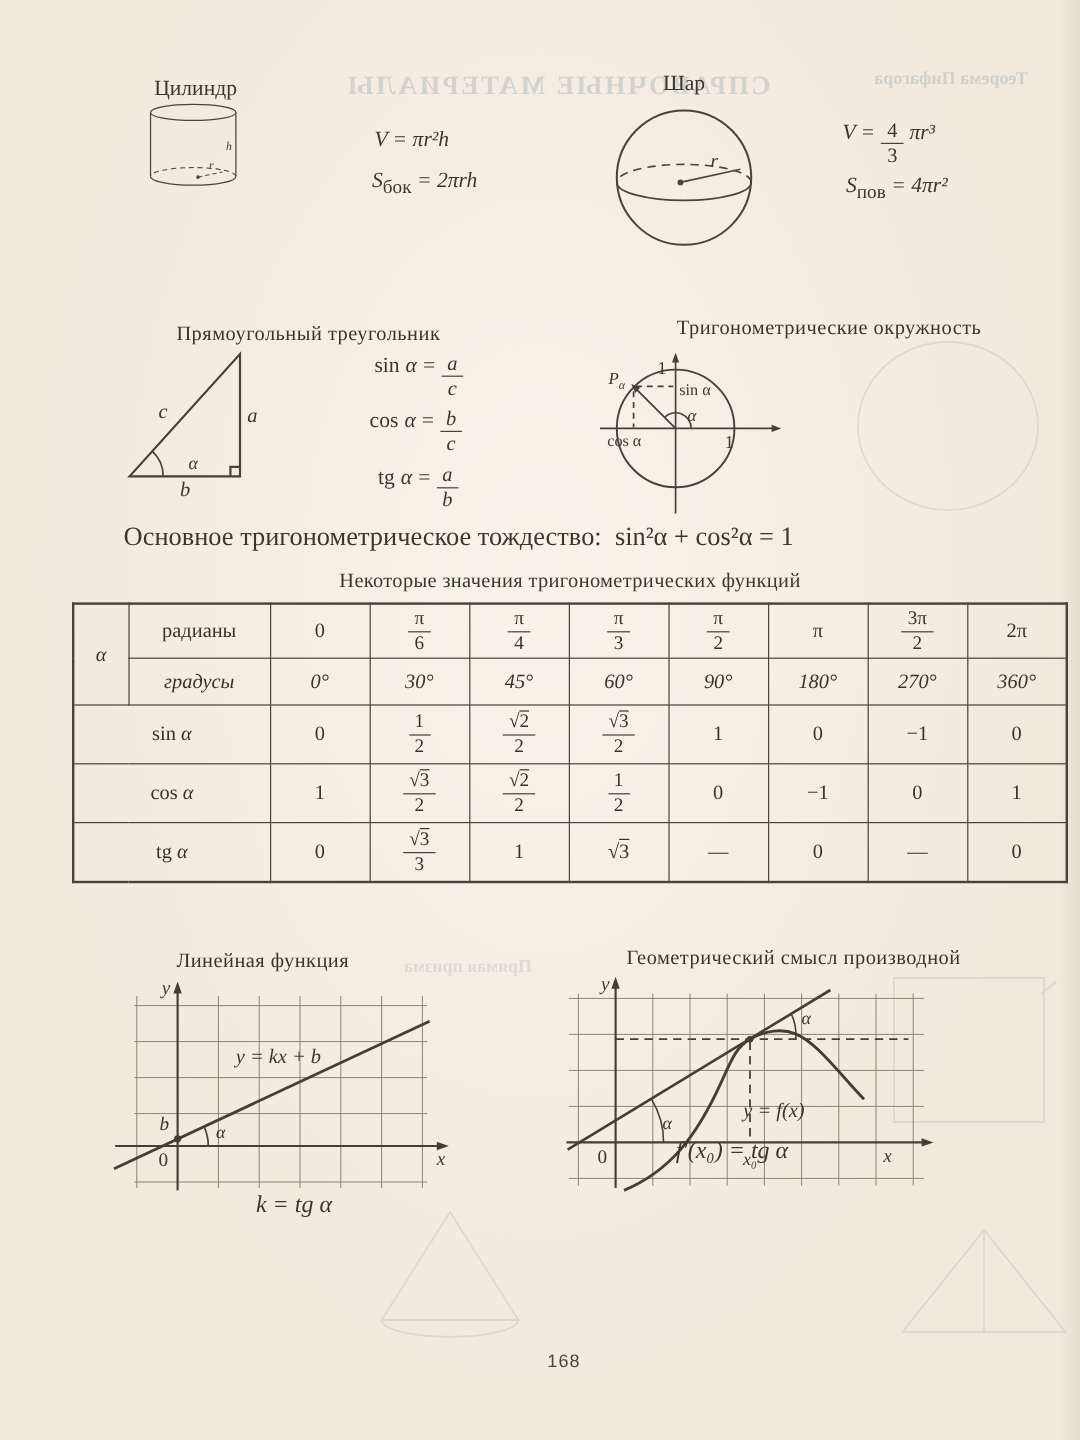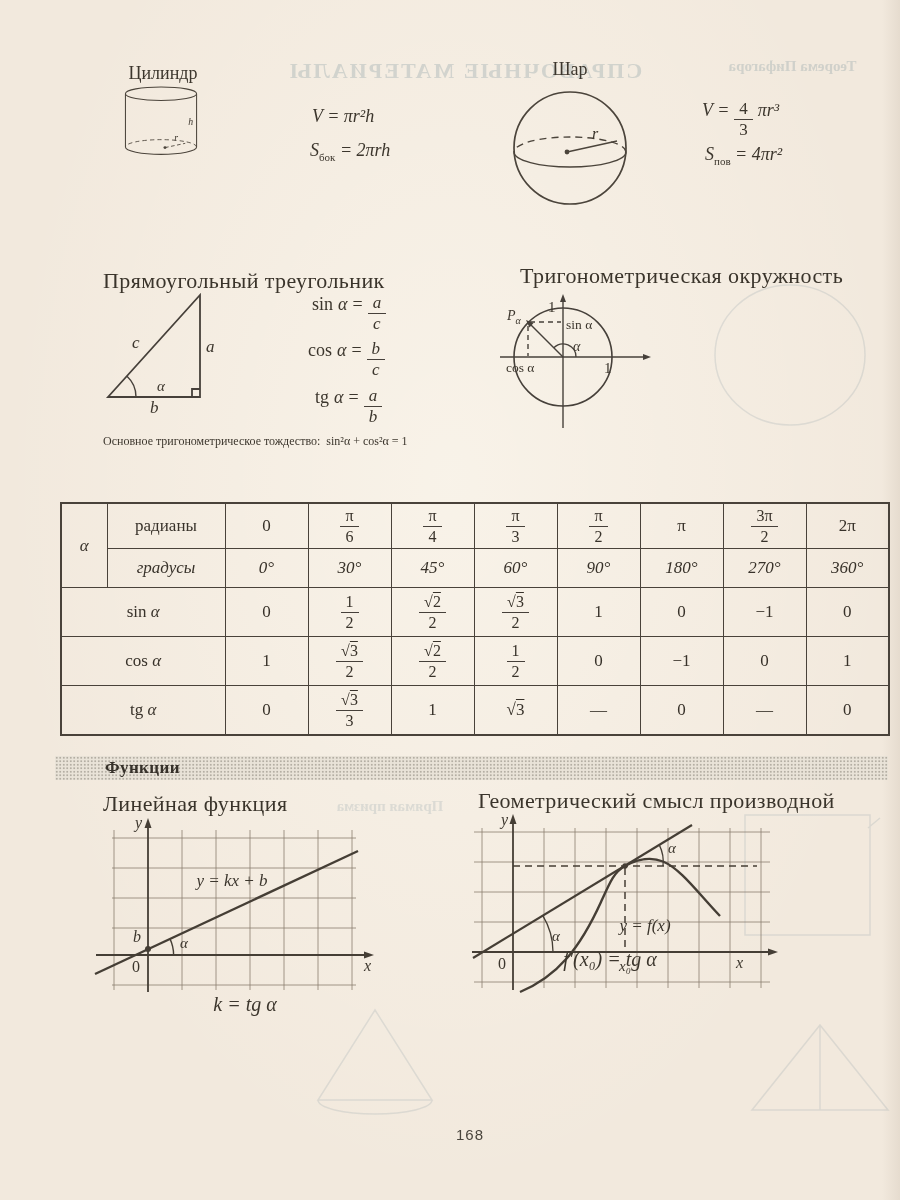--- a/index.html
+++ b/index.html
@@ -13,24 +13,24 @@
   
   .ghost{position:absolute;transform:scaleX(-1);color:rgba(128,152,158,.30);
          font-weight:bold;white-space:nowrap;pointer-events:none;}
   
   .banner{position:absolute;left:55px;width:833px;height:24px;
           background-color:#e9e3d8;
           background-image:radial-gradient(rgba(115,110,98,.45) .7px, rgba(0,0,0,0) .8px);
           background-size:3.5px 3.5px;}
   .banner span{display:block;line-height:24px;padding-left:50px;
           font-weight:bold;font-size:17px;color:#36312a;letter-spacing:.4px;}
-  .heading{position:absolute;font-size:22px;color:#3a342b;letter-spacing:.4px;}
+  .heading{position:absolute;font-size:17px;color:#3a342b;letter-spacing:.4px;margin-left:44px;}
   .mi{font-style:italic;}
   .formula{position:absolute;font-size:18px;display:flex;align-items:flex-start;gap:5px;white-space:nowrap;}
-  .formula sub{font-size:11px;font-style:normal;margin-top:16px;}
+  .formula sub{font-size:16px;font-style:normal;margin-top:16px;}
   .frac{display:inline-flex;flex-direction:column;align-items:center;
         line-height:1.08;font-size:17px;vertical-align:middle;}
   .frac .num{border-bottom:1.3px solid #46403a;padding:0 5px 1px;}
   .frac .den{padding-top:1px;}
   .ov{text-decoration:overline;}
   
   .tcaption{position:absolute;left:60px;width:830px;text-align:center;font-size:17px;letter-spacing:.3px;}
   table.vals{position:absolute;left:60px;top:502px;width:830px;border-collapse:collapse;
              table-layout:fixed;font-size:17px;color:#38322a;}
   table.vals td{border:1.3px solid #49423a;text-align:center;vertical-align:middle;padding:0;}
@@ -148,21 +148,21 @@
   <div class="formula" style="left:315px;top:387px;">
     <span>tg</span>
       <span class="mi">α</span>
       <span>=</span>
     <span class="frac mi">
         <span class="num">a</span>
         <span class="den">b</span>
       </span>
   </div>
 
-  <div class="heading" style="left:520px;top:263px;">Тригонометрическая окружность</div>
+  <div class="heading" style="left:520px;top:263px;">Тригонометрические окружность</div>
 
   <svg style="left:490px;top:290px;" width="175" height="145" viewBox="490 290 175 145">
     <g stroke="#46403a" fill="none">
       <line x1="500" y1="357" x2="646" y2="357" stroke-width="1.4"></line>
       <line x1="563" y1="428" x2="563" y2="299" stroke-width="1.4"></line>
       <circle cx="563" cy="357" r="49" stroke-width="1.6"></circle>
       <line x1="563" y1="357" x2="530" y2="324" stroke-width="1.5"></line>
       <line x1="530" y1="322" x2="561" y2="322" stroke-dasharray="5 4" stroke-width="1.4"></line>
       <line x1="528" y1="326" x2="528" y2="356" stroke-dasharray="5 4" stroke-width="1.4"></line>
       <path d="M 576 357 A 13 13 0 0 0 553.8 347.8" stroke-width="1.3"></path>
@@ -171,25 +171,26 @@
     <polygon points="563,294 560,302 566,302" fill="#46403a"></polygon>
     <polygon points="526,320 533.5,323 529.5,327.5" fill="#46403a"></polygon>
     <text x="507" y="320" font-size="14" class="it"><tspan>P</tspan><tspan dy="4" font-size="10">α</tspan></text>
     <text x="548" y="312" font-size="15">1</text>
     <text x="604" y="373" font-size="15">1</text>
     <text x="566" y="329" font-size="13.5">sin α</text>
     <text x="506" y="372" font-size="13.5">cos α</text>
     <text x="573" y="351" font-size="14" class="it">α</text>
   </svg>
 
-  <div class="abs" style="left:103px;top:434px;font-size:12px;">
+  <div class="abs" style="left:103px;top:434px;font-size:22px;">
     <span>Основное тригонометрическое тождество:</span>&nbsp;
     <span>sin²α + cos²α = 1</span>
   </div>
 
+  <div class="tcaption" style="top:474px;">Некоторые значения тригонометрических функций</div>
   <table class="vals" id="trig-table">
       <colgroup>
         <col style="width:46px">
         <col style="width:118px">
         <col>
         <col>
         <col>
         <col>
         <col>
         <col>
@@ -285,23 +286,20 @@
           <td>1</td>
           <td>√<span class="ov">3</span></td>
           <td>—</td>
           <td>0</td>
           <td>—</td>
           <td>0</td>
         </tr>
       </tbody>
     </table>
 
-  <div class="banner" style="top:756px;">
-    <span>Функции</span>
-  </div>
 
   <div class="heading" style="left:103px;top:791px;">Линейная функция</div>
 
   <svg style="left:85px;top:812px;" width="300" height="205" viewBox="85 812 300 205">
     <g stroke="#8a7f6f" stroke-width=".8">
       <line x1="114" y1="830" x2="114" y2="990"></line>
         <line x1="182" y1="830" x2="182" y2="990"></line>
       <line x1="216" y1="830" x2="216" y2="990"></line>
         <line x1="250" y1="830" x2="250" y2="990"></line>
       <line x1="284" y1="830" x2="284" y2="990"></line>

